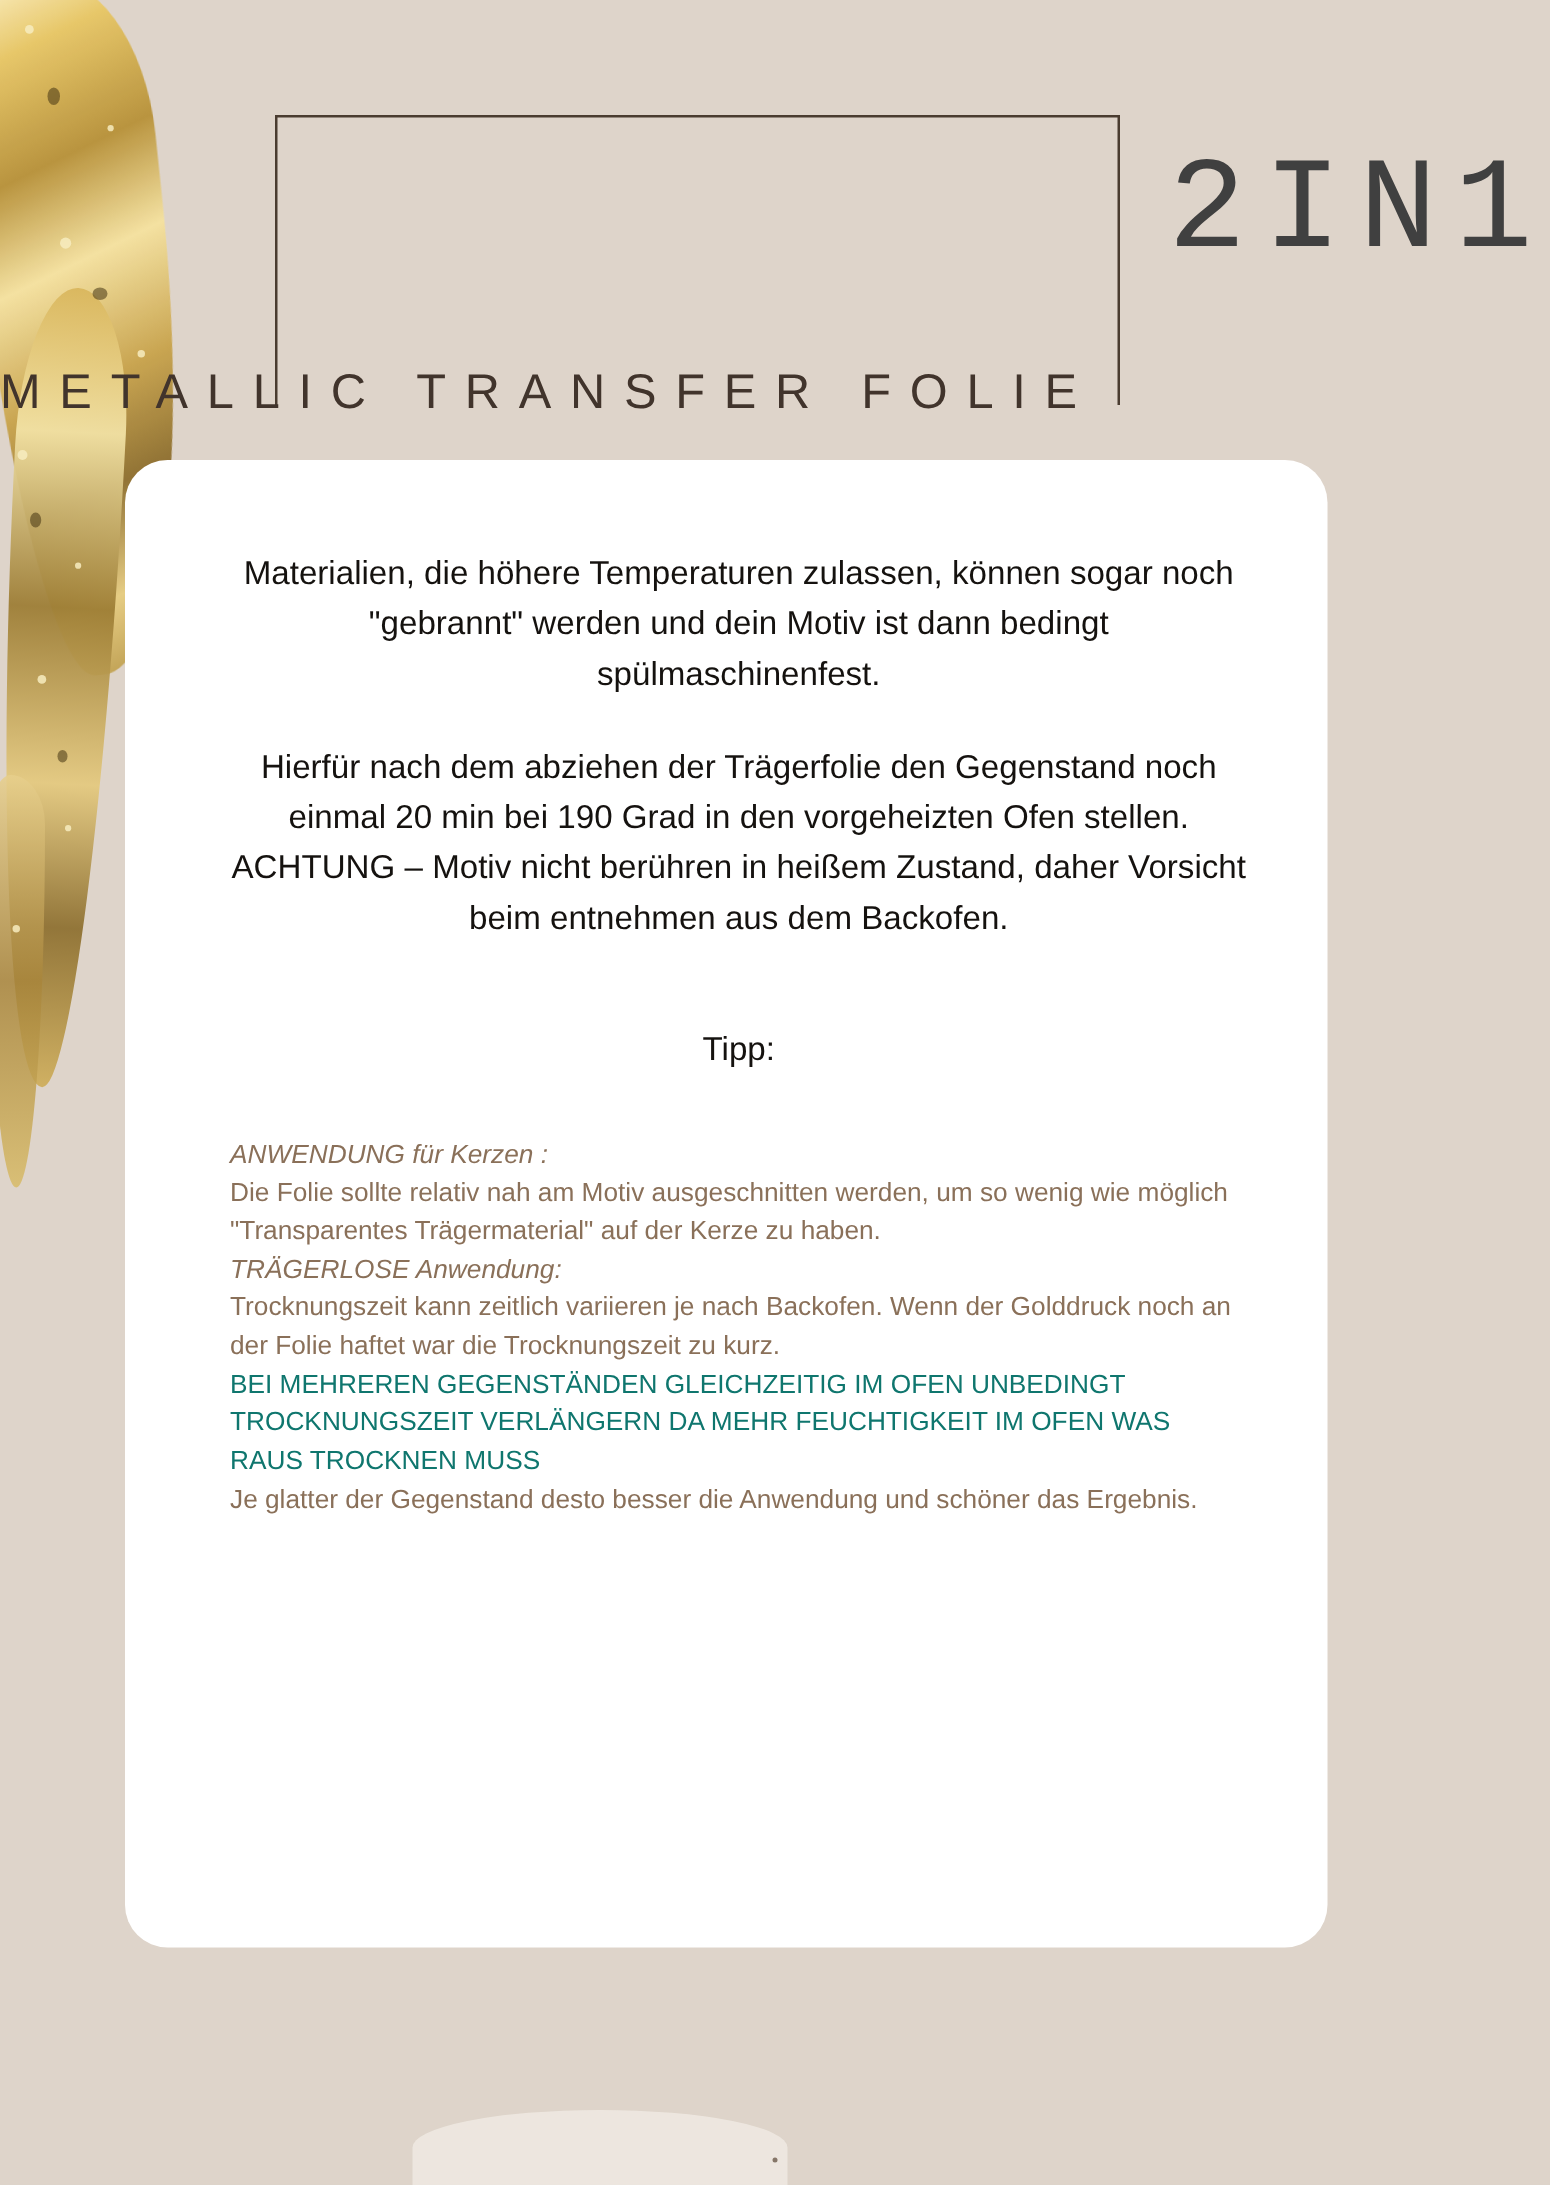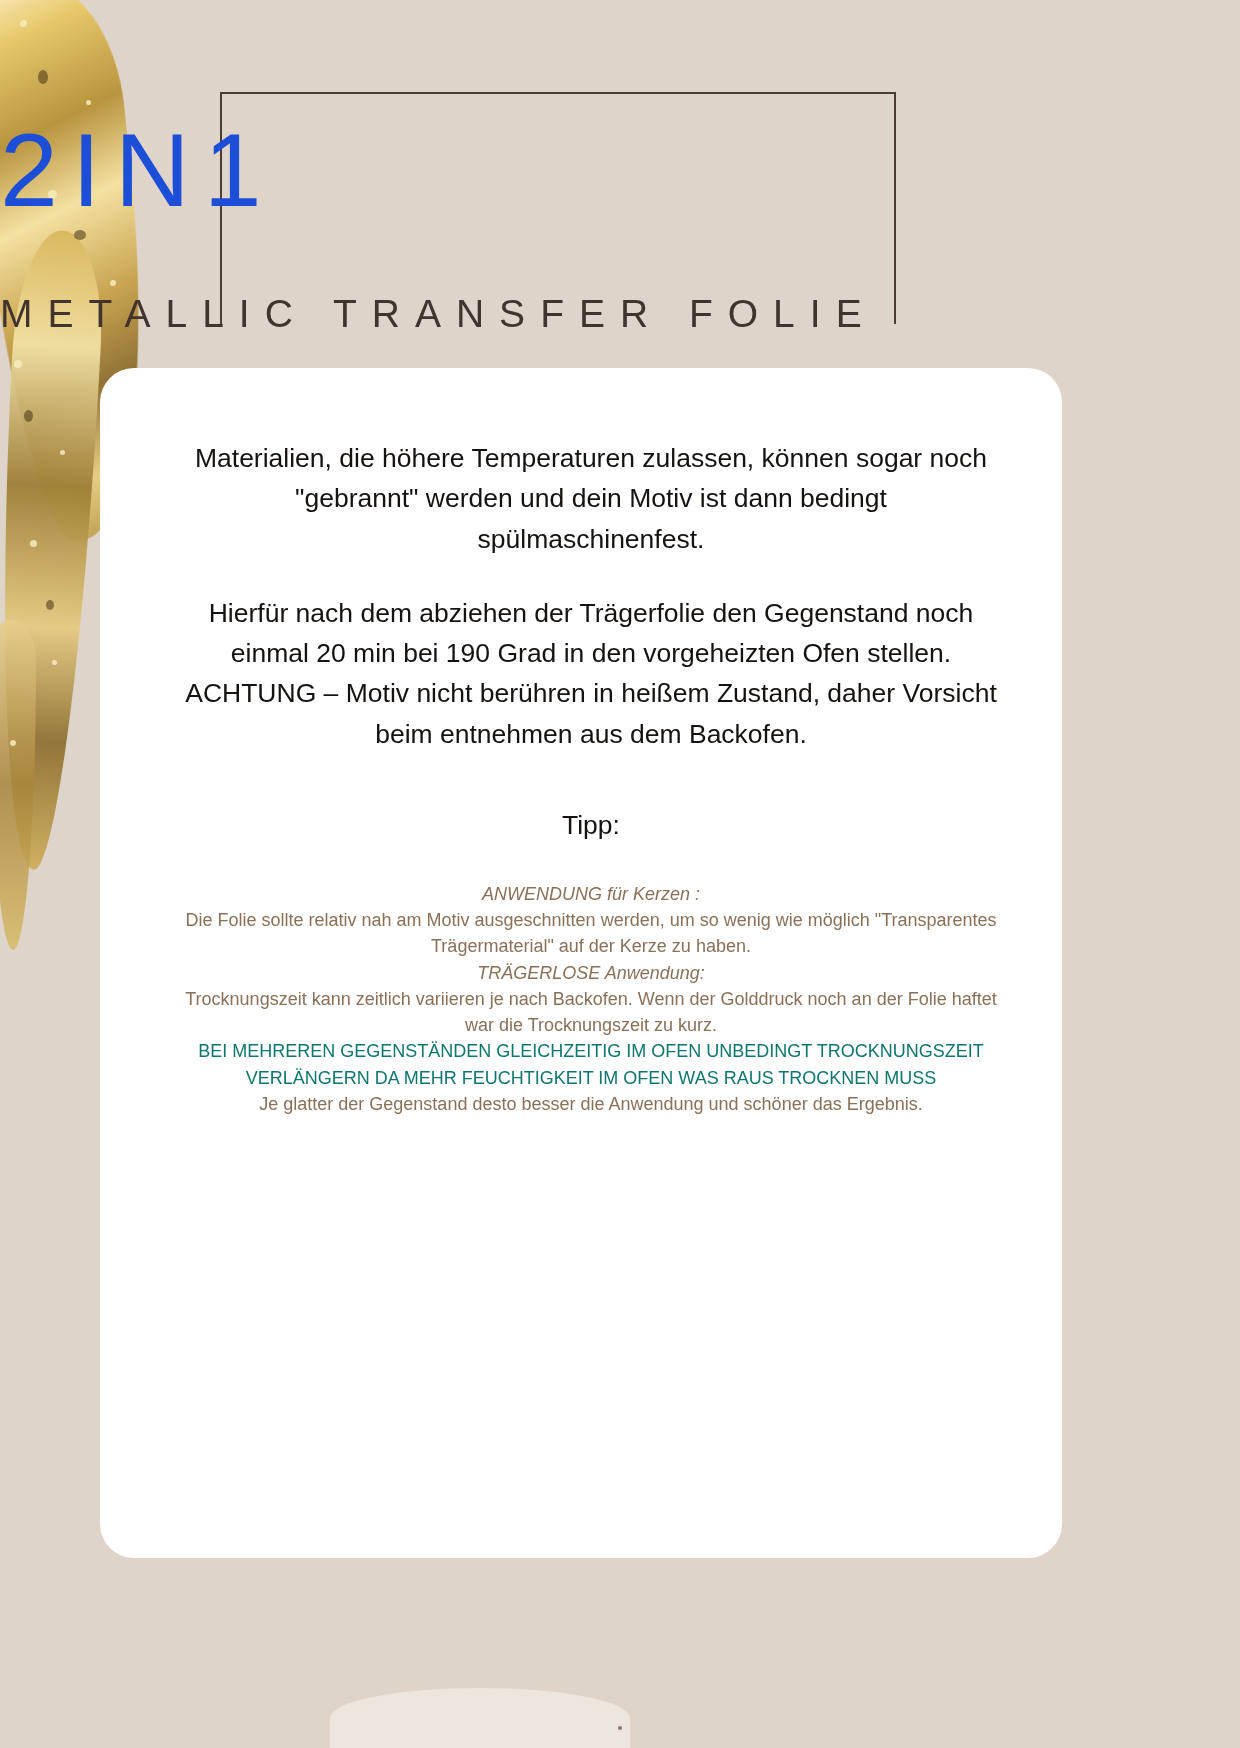--- a/index.html
+++ b/index.html
@@ -87,25 +87,25 @@
     top: 92px;
     width: 672px;
     height: 230px;
     border: 2px solid #4a3c30;
     border-bottom: none;
   }
   .title-2in1 {
     position: absolute;
     left: 0; right: 0;
     top: 118px;
-    text-align: left;
-    font-family: Liberation Sans, sans-serif;
+    text-align: right;
+    font-family: Liberation Mono, monospace;
     font-size: 104px;
     letter-spacing: 14px;
-    color: #1d4ed8;
+    color: #404040;
     font-weight: 400;
     line-height: 1;
   }
   .subtitle {
     position: absolute;
     left: 0; right: 0;
     top: 292px;
     font-family: "Liberation Sans", sans-serif;
     font-size: 39px;
     letter-spacing: 15px;
@@ -136,25 +136,24 @@
     margin: 0 0 34px 0;
     font-family: "Liberation Sans", sans-serif;
   }
   .spacer-sm { height: 22px; }
   .spacer-md { height: 40px; }
 
   .tipp {
     text-align: center;
     font-size: 26.5px;
     color: #15120f;
-    margin: 0;
+    margin: 14px;
   }
   .brown-block {
-    text-align: center;
-    font-size: 18px;
+    font-size: 21px;
     line-height: 1.46;
     color: #8a7059;
     margin: 0;
   }
   .italic {
     font-style: italic;
   }
   .caps {
     color: #0f766e;
   }

